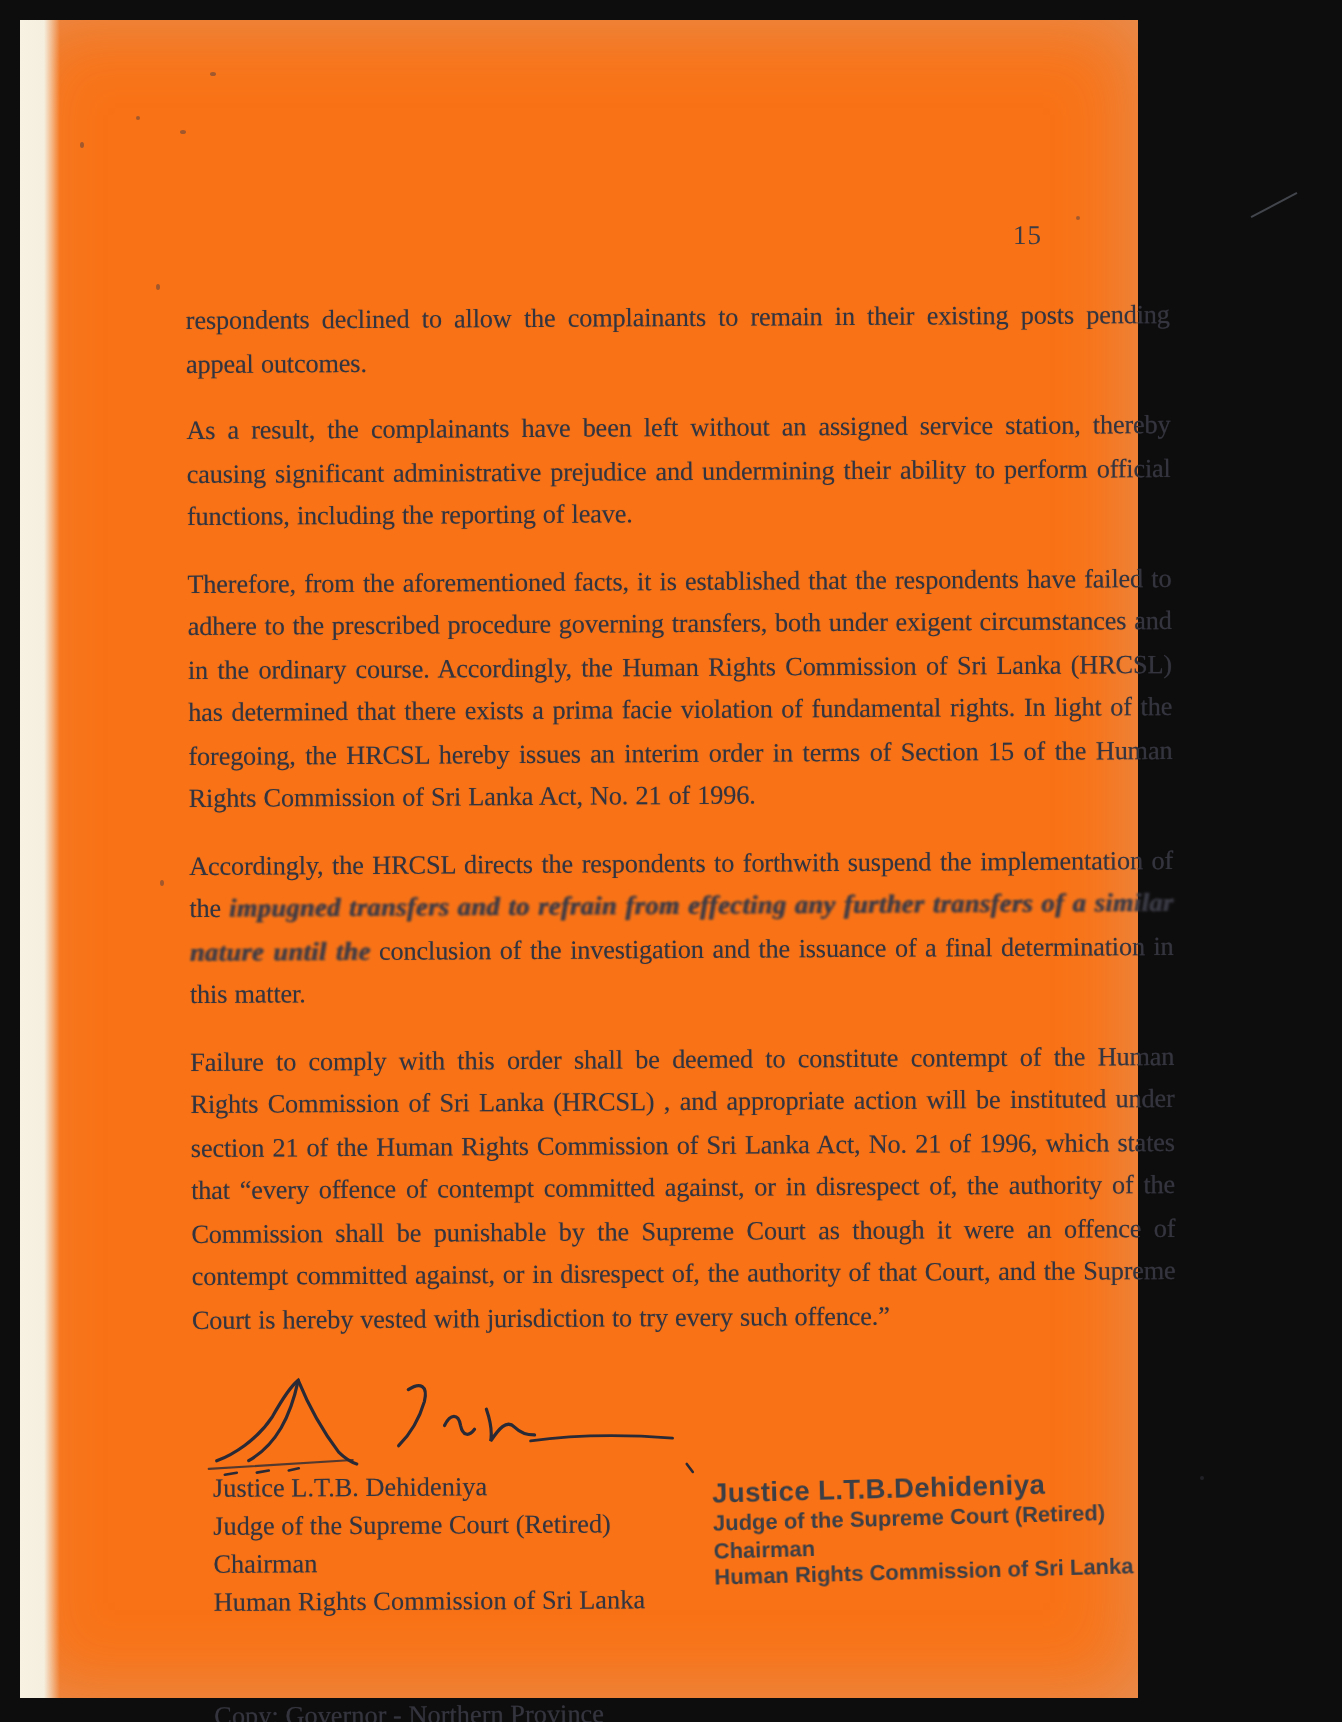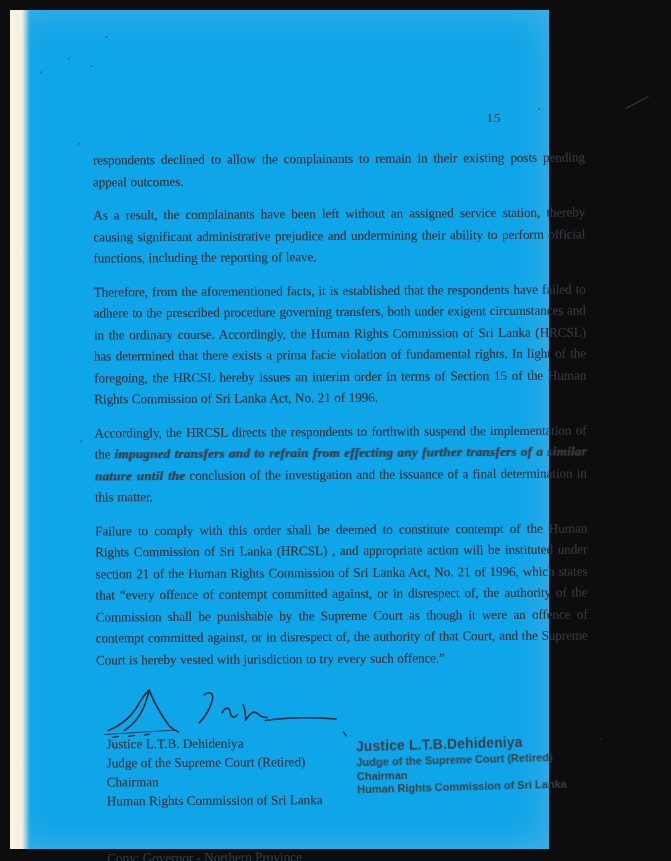--- a/index.html
+++ b/index.html
@@ -7,22 +7,23 @@
     position: relative;
     width: 671px; height: 861px;
     background: #0d0d0d;
     overflow: hidden;
     font-family: "Liberation Serif", serif;
   }
   .paper {
     position: absolute;
     left: 10px; top: 10px;
     width: 539px; height: 839px;
-    background: #0ea5e9;
+    background: #f97316;
     box-shadow: inset 0 0 40px rgba(190,200,215,0.35);
+    padding-left: 20px;
   }
   .edge-strip {
     position: absolute;
     left: 0; top: 0; bottom: 0;
     width: 20px;
     background: linear-gradient(to right, #f8f2e2, #f5efdf 60%, rgba(240,243,248,0));
   }
   .page-number {
     position: absolute;
     top: 100px; right: 48px;

